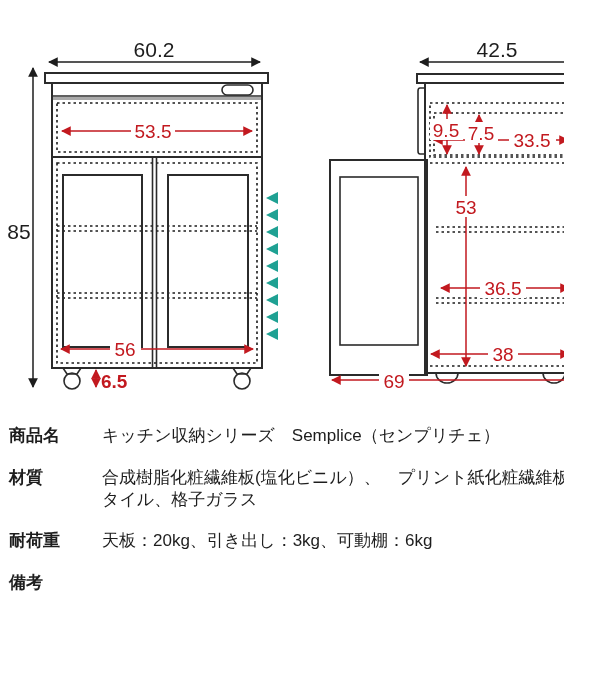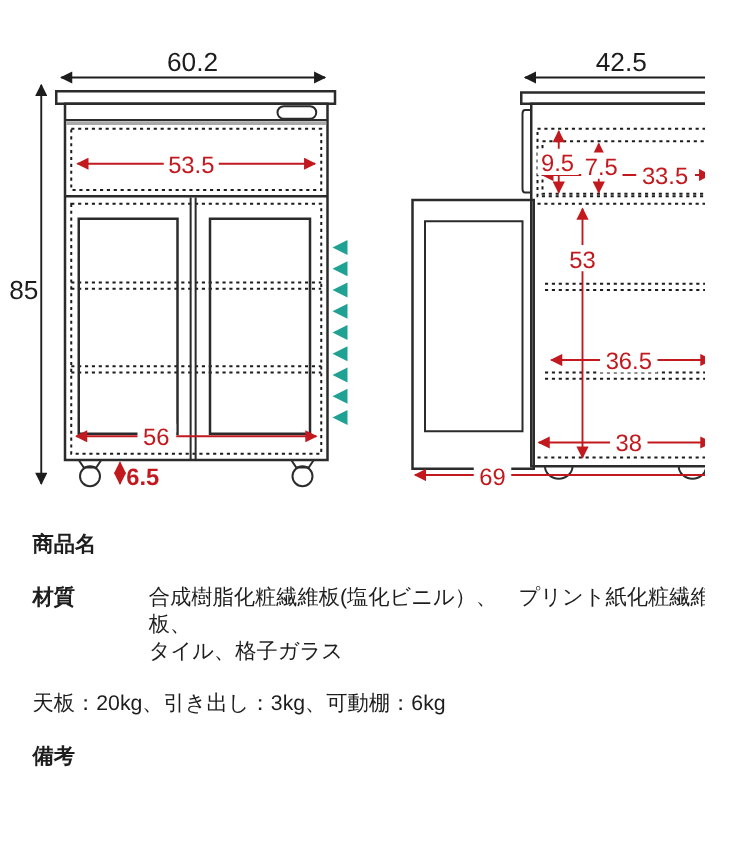--- a/index.html
+++ b/index.html
@@ -10,21 +10,21 @@
   .dim-black{font-size:21px;fill:#1d1d1d;}
   .dim-red{font-size:19px;fill:#c2191f;}
   .lineart{stroke:#2b2b2b;fill:none;stroke-width:2;}
   .lineart-thin{stroke:#2b2b2b;fill:none;stroke-width:1.6;}
   .dotted{stroke:#1c1c1c;fill:none;stroke-width:1.6;stroke-dasharray:2.5 3;}
   .dimline-b{stroke:#1d1d1d;stroke-width:1.5;fill:none;}
   .dimline-r{stroke:#c2191f;stroke-width:1.5;fill:none;}
   .whitebg{fill:#ffffff;stroke:none;}
   .pin{fill:#1fa193;stroke:none;}
   .graystrip{fill:#a9a9a9;stroke:none;}
-  #spec-table{position:absolute;left:0;top:410px;width:600px;padding:15px 10px 0 26px;box-sizing:border-box;}
+  #spec-table{position:absolute;left:0;top:410px;width:600px;padding:15px 10px 0 9px;box-sizing:border-box;}
   .spec-row{display:flex;align-items:flex-start;margin-bottom:20px;}
   .spec-label{flex:0 0 93px;font-weight:bold;font-size:17px;line-height:1.28;}
   .spec-value{flex:1;font-size:17px;line-height:1.28;white-space:pre-line;}
 </style>
 </head>
 <body>
 
 <div id="page">
 
   <svg id="diagram" viewBox="0 0 600 410" xmlns="http://www.w3.org/2000/svg">
@@ -147,27 +147,29 @@
 
       <line class="dimline-r" x1="332" y1="380" x2="574" y2="380" marker-start="url(#mR)" marker-end="url(#mR)"></line>
       <rect class="whitebg" x="379" y="371" width="30" height="19"></rect>
       <text class="dim-red" x="394" y="388" text-anchor="middle">69</text>
     </g>
   </svg>
 
   <div id="spec-table">
     <div class="spec-row">
       <div class="spec-label">商品名</div>
+      <div class="spec-value">キッチン収納シリーズ　Semplice（センプリチェ）</div>
     </div>
     <div class="spec-row">
       <div class="spec-label">材質</div>
       <div class="spec-value">合成樹脂化粧繊維板(塩化ビニル）、　プリント紙化粧繊維板、
 タイル、格子ガラス</div>
     </div>
     <div class="spec-row">
+      <div class="spec-label">耐荷重</div>
       <div class="spec-value">天板：20kg、引き出し：3kg、可動棚：6kg</div>
     </div>
     <div class="spec-row">
       <div class="spec-label">備考</div>
     </div>
   </div>
 
 </div>
 
 </body></html>

